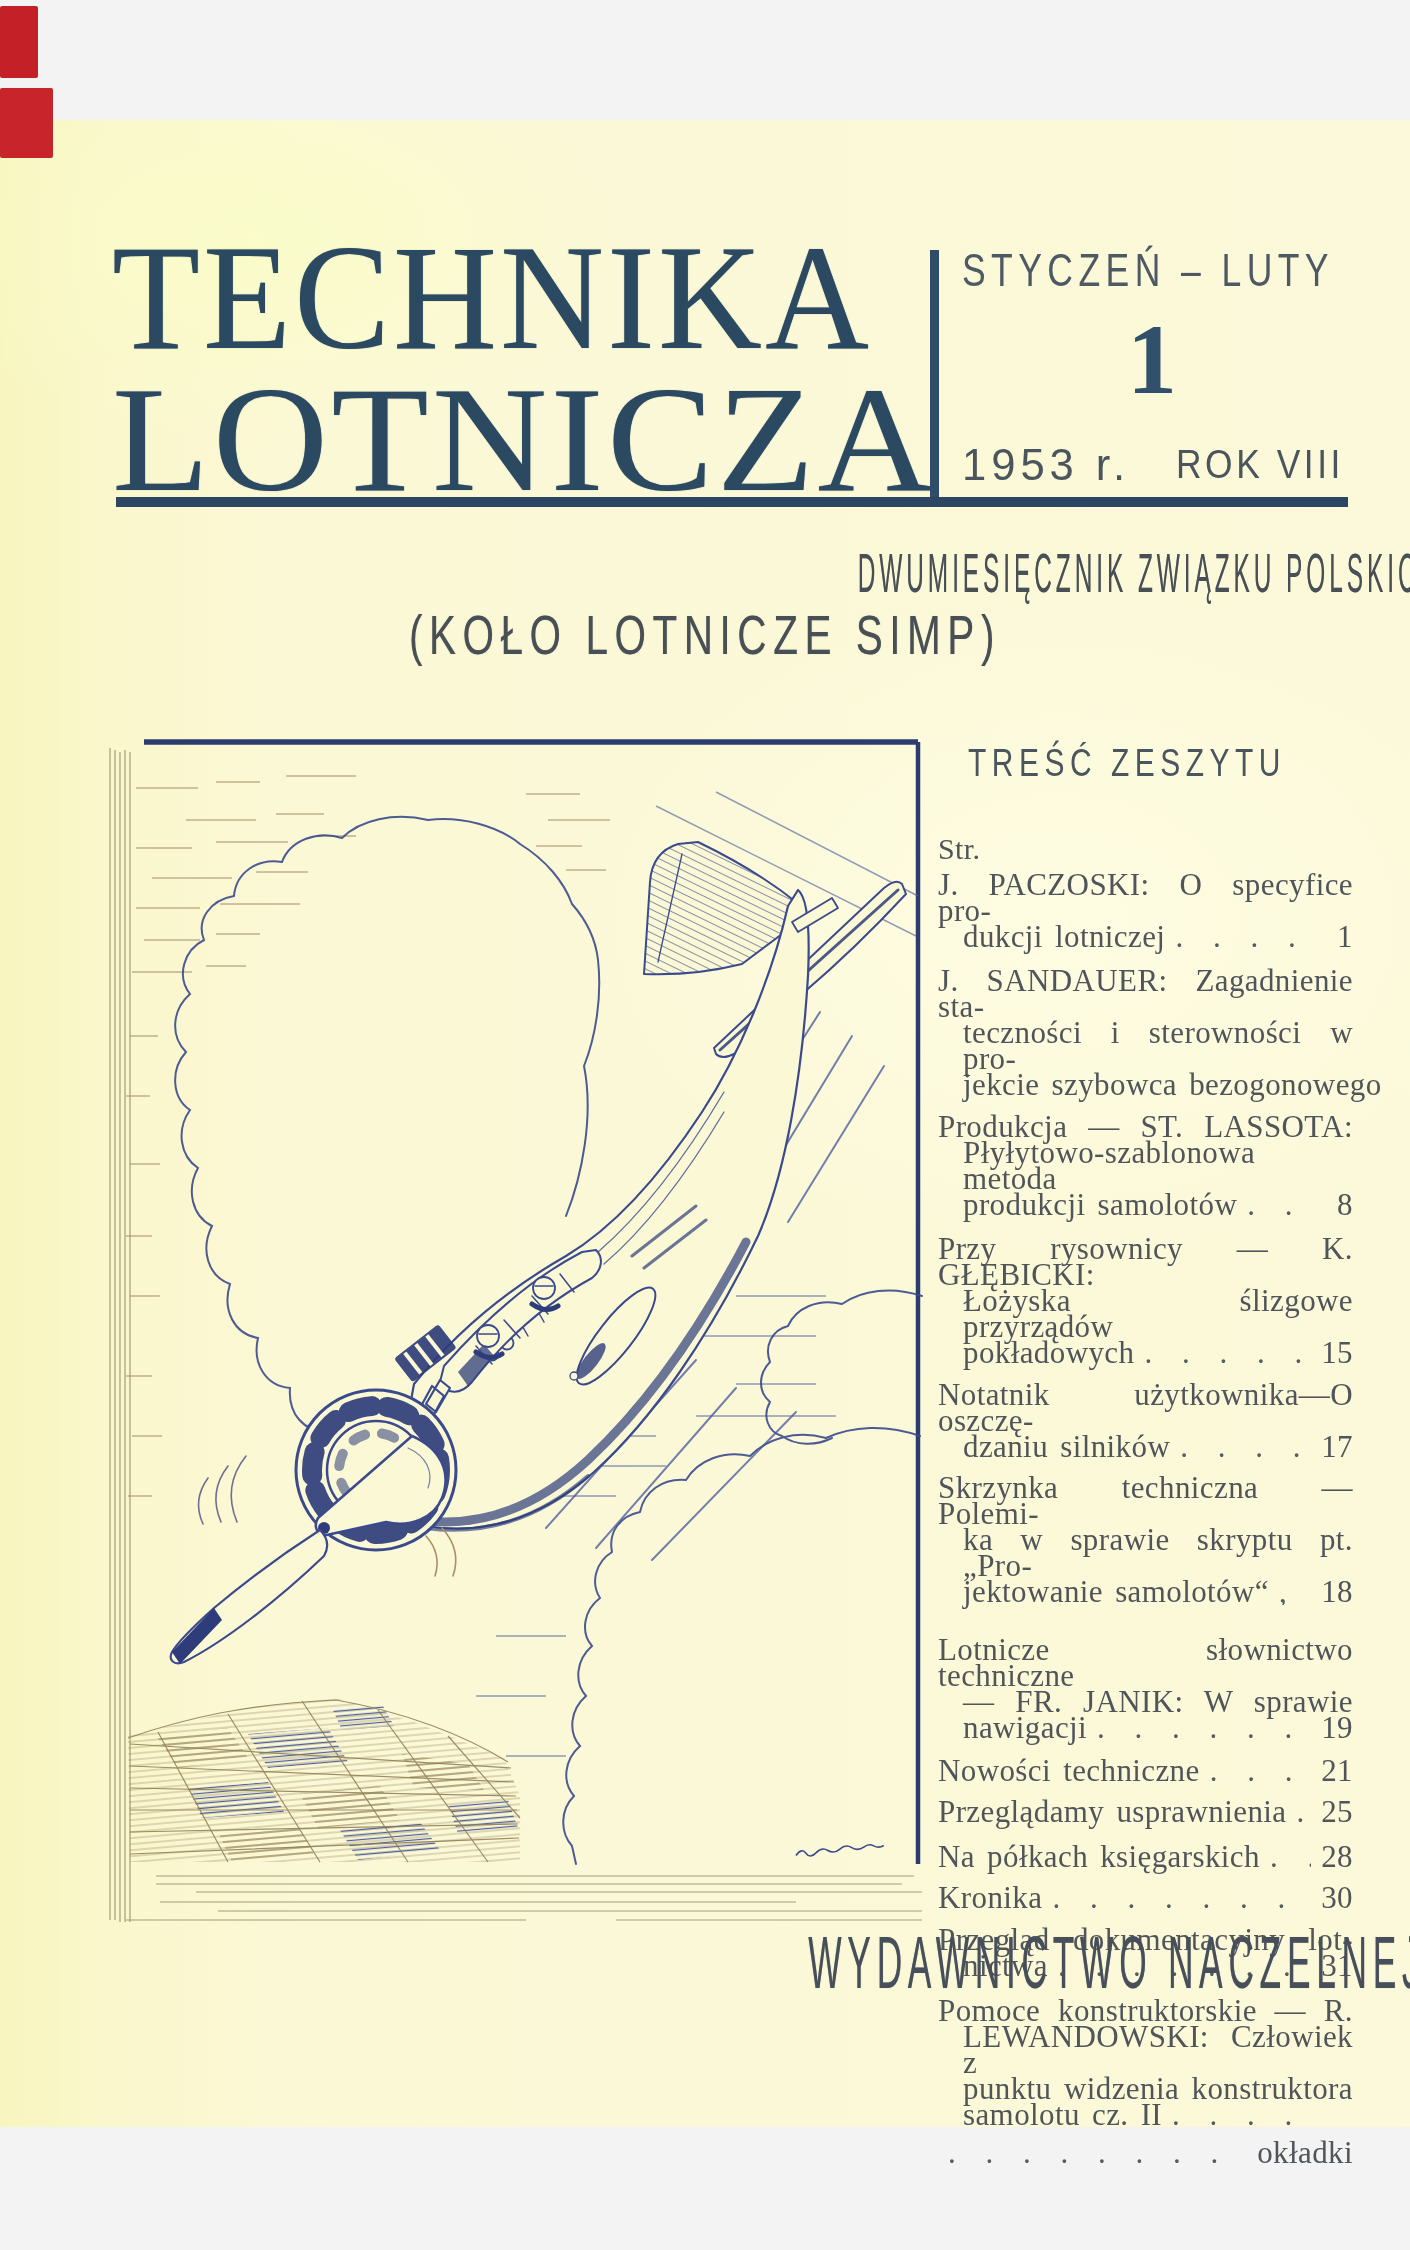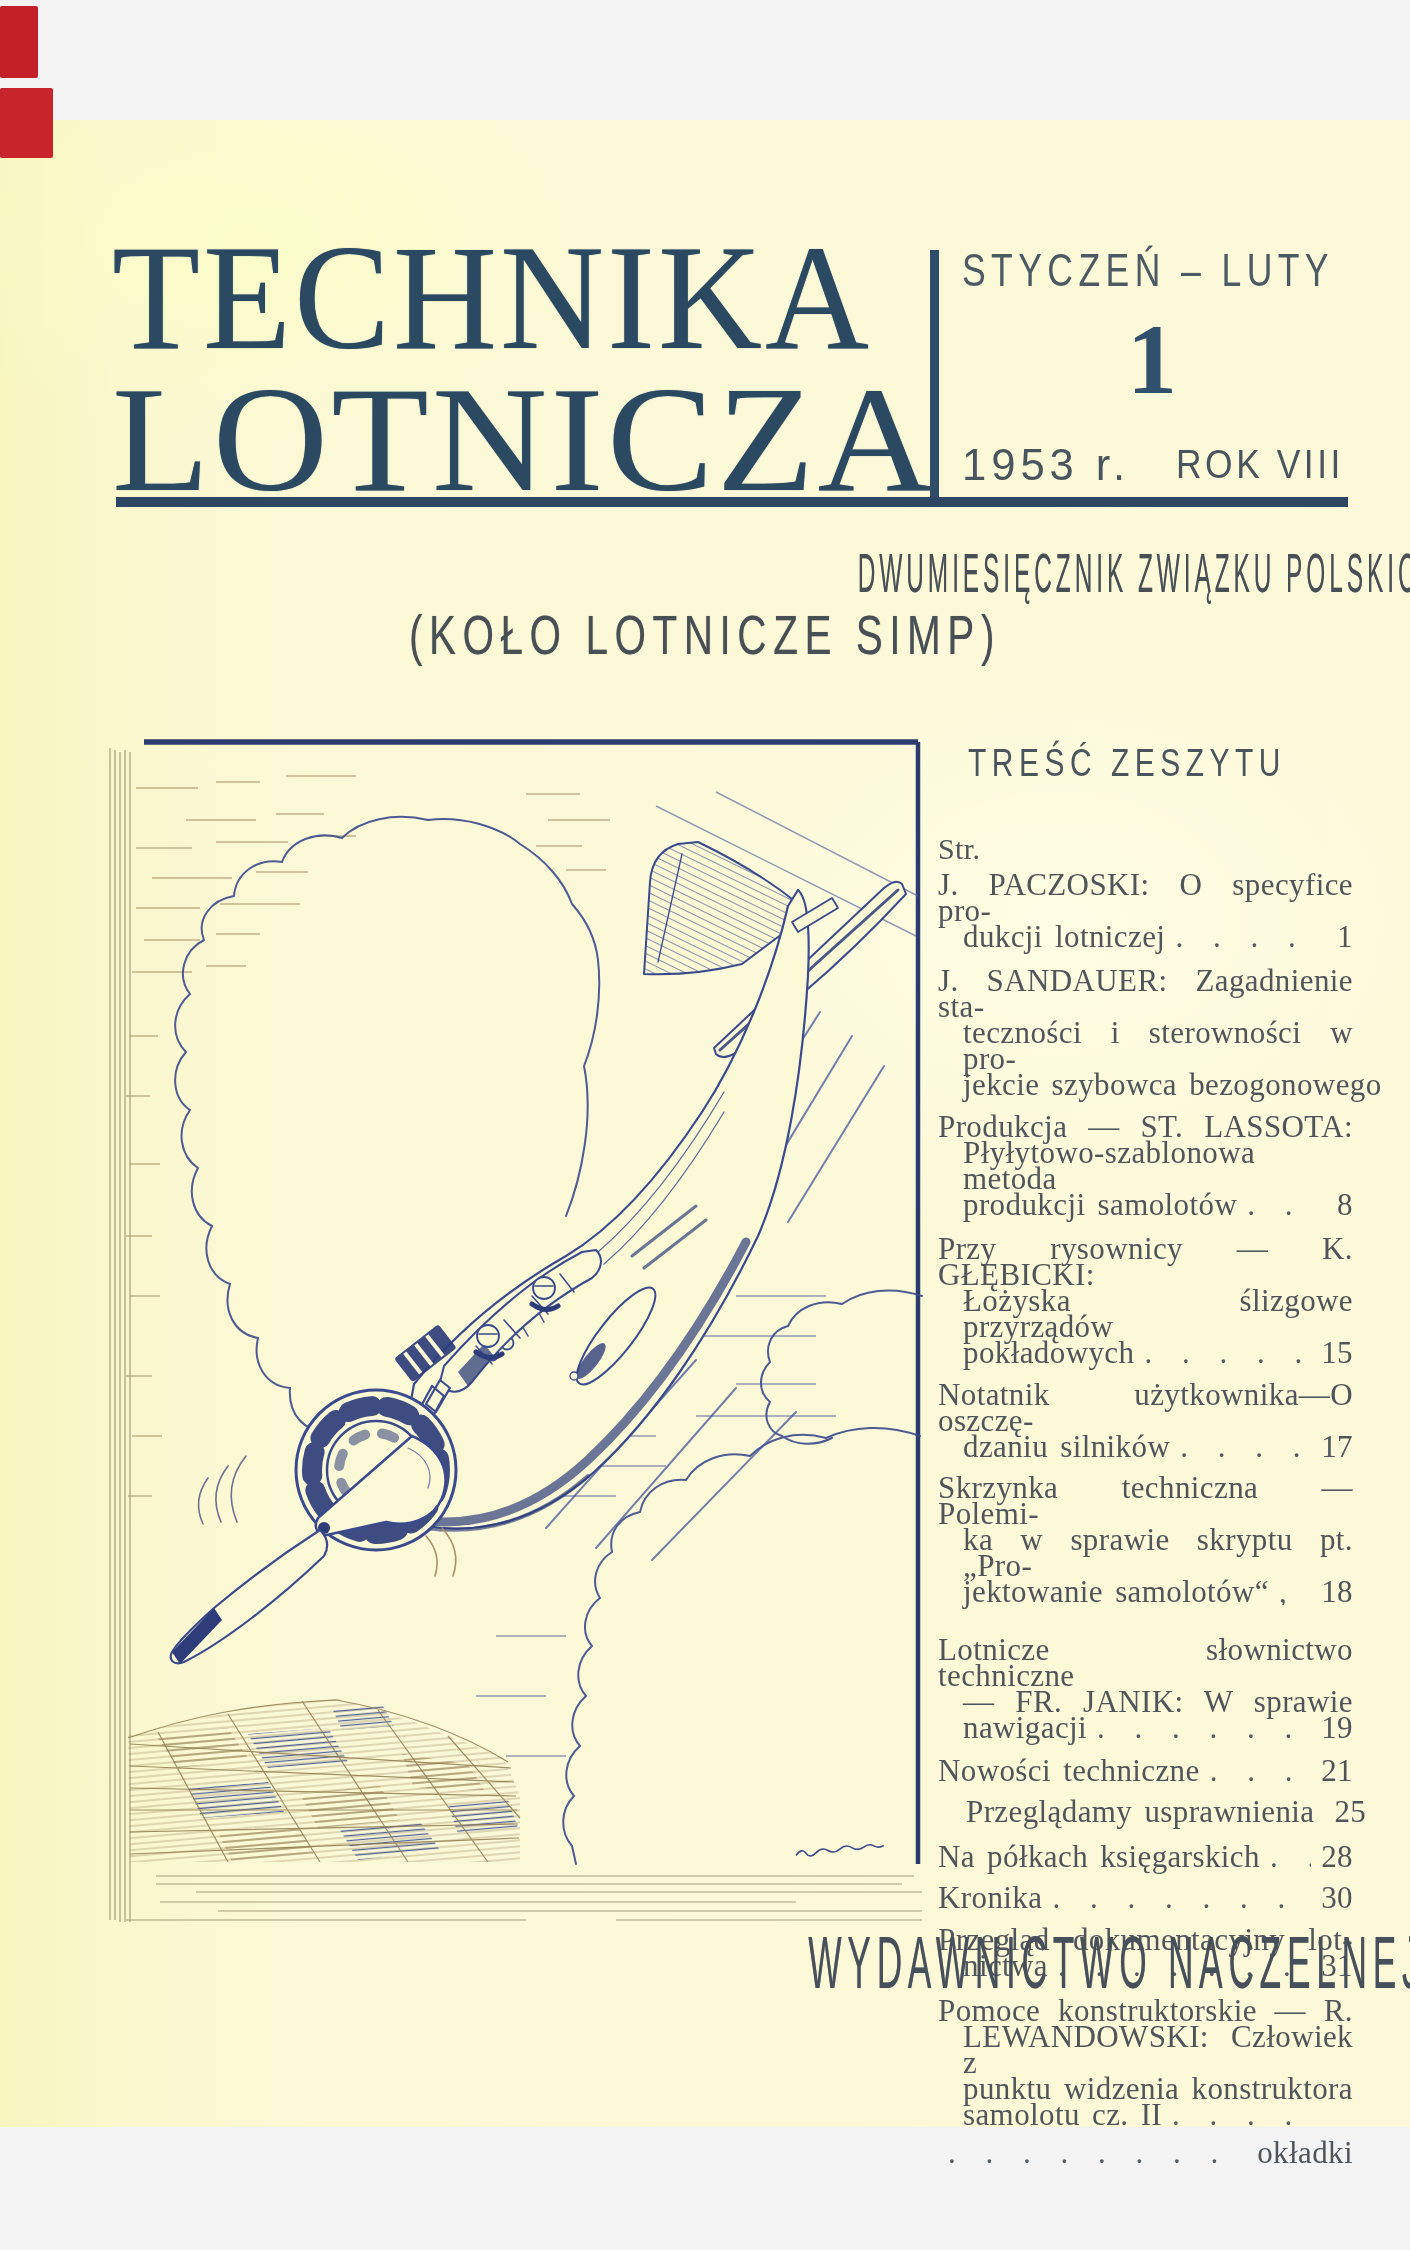--- a/index.html
+++ b/index.html
@@ -149,21 +149,21 @@
   </div>
 
   <div class="toc-entry" style="margin-top:17px;">
     <div class="tail">
         <span class="txt">Nowości techniczne</span>
         <span class="dots">. . . . .</span>
         <span class="pg">21</span>
       </div>
   </div>
 
-  <div class="toc-entry" style="margin-top:15px;margin-left:28px;">
+  <div class="toc-entry" style="margin-top:15px;">
     <div class="tail">
         <span class="txt">Przeglądamy usprawnienia</span>
         <span class="dots">. .</span>
         <span class="pg">25</span>
       </div>
   </div>
 
   <div class="toc-entry" style="margin-top:19px;">
     <div class="tail">
         <span class="txt">Na półkach księgarskich</span>

